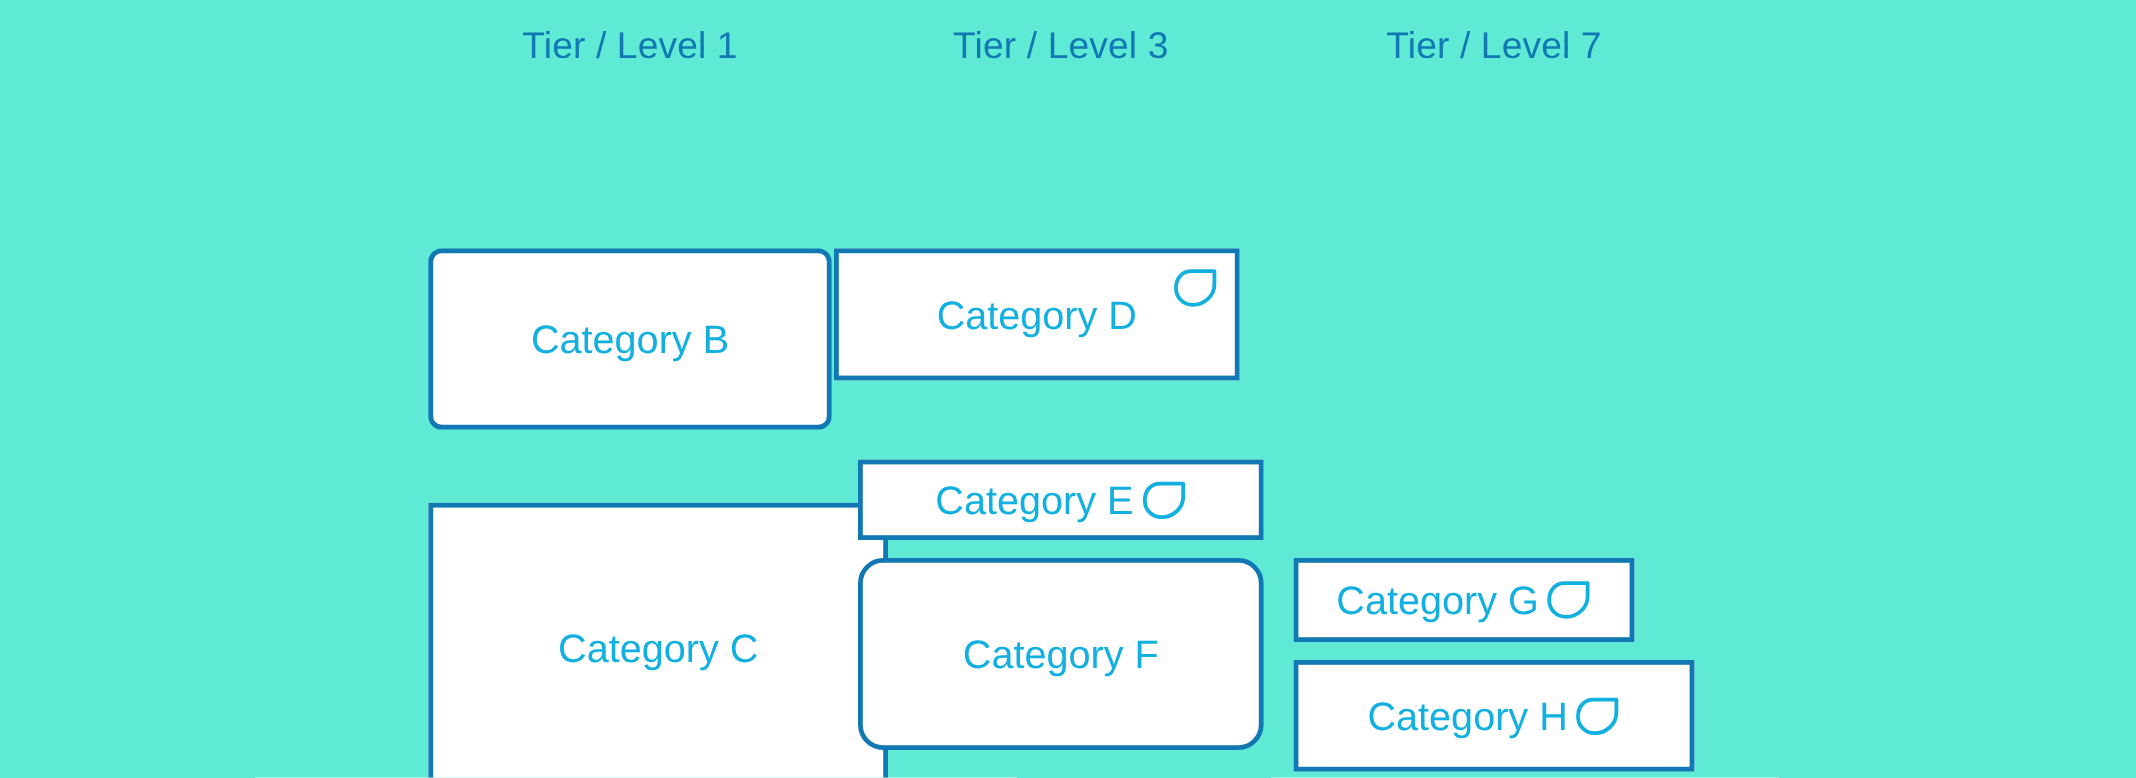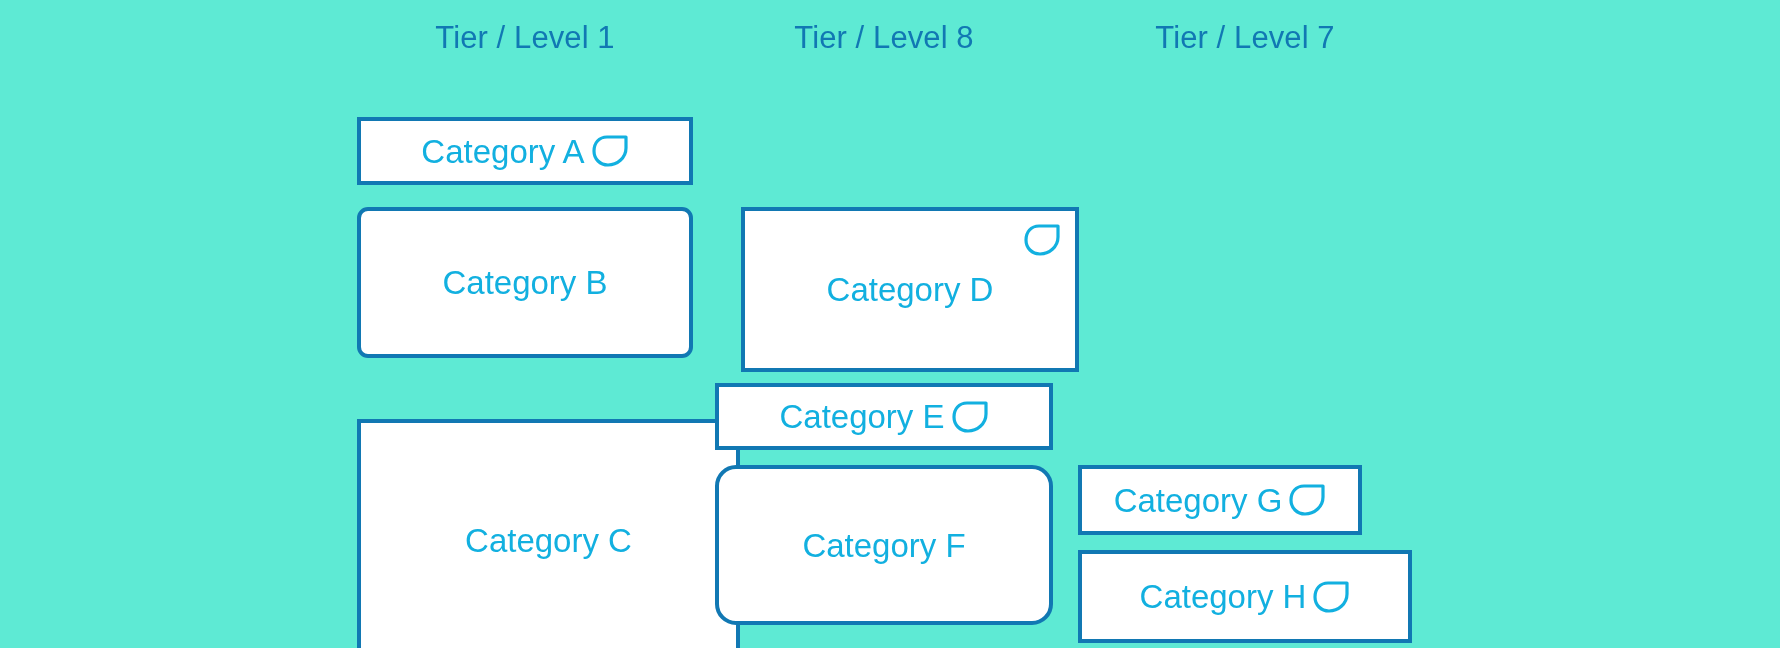--- a/index.html
+++ b/index.html
@@ -90,48 +90,38 @@
     height: 100%;
   }
 </style>
 </head>
 <body>
 
 <div id="canvas">
 
   <div class="col-header" style="left:357px; top:22px; width:336px;">Tier / Level 1</div>
 
-  <div class="col-header" style="left:715px; top:22px; width:338px;">Tier / Level 8</div>
+  <div class="col-header" style="left:715px; top:22px; width:338px;">Tier / Level 3</div>
 
   <div class="col-header" style="left:1078px; top:22px; width:334px;">Tier / Level 7</div>
 
-  <div class="cat-box" style="left:357px; top:117px; width:336px; height:68px;">
-    <div class="cat-inner">
-      <span class="cat-label">Category A</span>
-      <span class="leaf-icon">
-        <svg viewBox="0 0 38 34" xmlns="http://www.w3.org/2000/svg">
-          <path d="M35 3 H16 C8 3 3 9 3 17 C3 25 9 31 17 31 C26 31 35 24 35 14 Z" fill="none" stroke="#12B0E0" stroke-width="3.2" stroke-linejoin="round" stroke-linecap="round"></path>
-        </svg>
-      </span>
-    </div>
-  </div>
 
   <div class="cat-box" style="left:357px; top:207px; width:336px; height:151px;border-radius:11px;">
     <div class="cat-inner">
       <span class="cat-label">Category B</span>
     </div>
   </div>
 
   <div class="cat-box" style="left:357px; top:383px; width:383px; height:242px;margin-top:36px;">
     <div class="cat-inner">
       <span class="cat-label">Category C</span>
     </div>
   </div>
 
-  <div class="cat-box" style="left:741px; top:207px; width:338px; height:165px;">
+  <div class="cat-box" style="left:695px; top:207px; width:338px; height:110px;">
     <span class="leaf-icon-corner">
       <svg viewBox="0 0 38 34" xmlns="http://www.w3.org/2000/svg">
         <path d="M35 3 H16 C8 3 3 9 3 17 C3 25 9 31 17 31 C26 31 35 24 35 14 Z" fill="none" stroke="#12B0E0" stroke-width="3.2" stroke-linejoin="round" stroke-linecap="round"></path>
       </svg>
     </span>
     <div class="cat-inner">
       <span class="cat-label">Category D</span>
     </div>
   </div>
 

